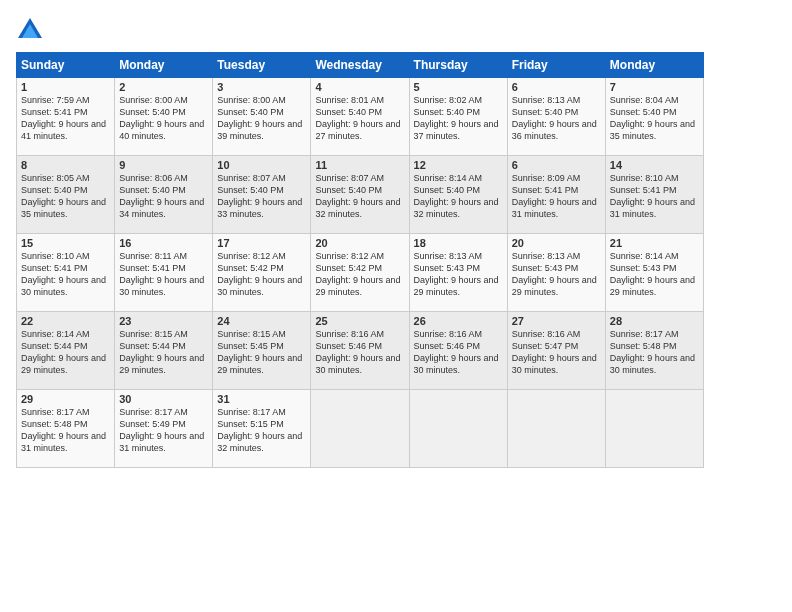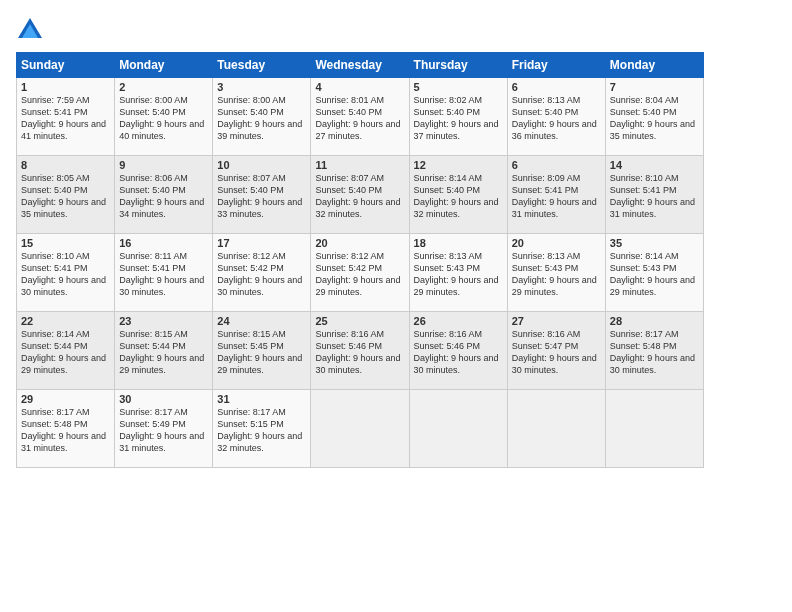--- a/index.html
+++ b/index.html
@@ -255,21 +255,21 @@
           <span class="cell-text">Sunset: 5:43 PM</span><br>
           <span class="cell-text">Daylight: 9 hours and 29 minutes.</span>
         </td>
           <td>
           <span class="day-number">20</span>
           <span class="cell-text">Sunrise: 8:13 AM</span><br>
           <span class="cell-text">Sunset: 5:43 PM</span><br>
           <span class="cell-text">Daylight: 9 hours and 29 minutes.</span>
         </td>
           <td>
-          <span class="day-number">35</span>
+          <span class="day-number">21</span>
           <span class="cell-text">Sunrise: 8:14 AM</span><br>
           <span class="cell-text">Sunset: 5:43 PM</span><br>
           <span class="cell-text">Daylight: 9 hours and 29 minutes.</span>
         </td>
         </tr>
         <tr>
           <td>
           <span class="day-number">22</span>
           <span class="cell-text">Sunrise: 8:14 AM</span><br>
           <span class="cell-text">Sunset: 5:44 PM</span><br>

